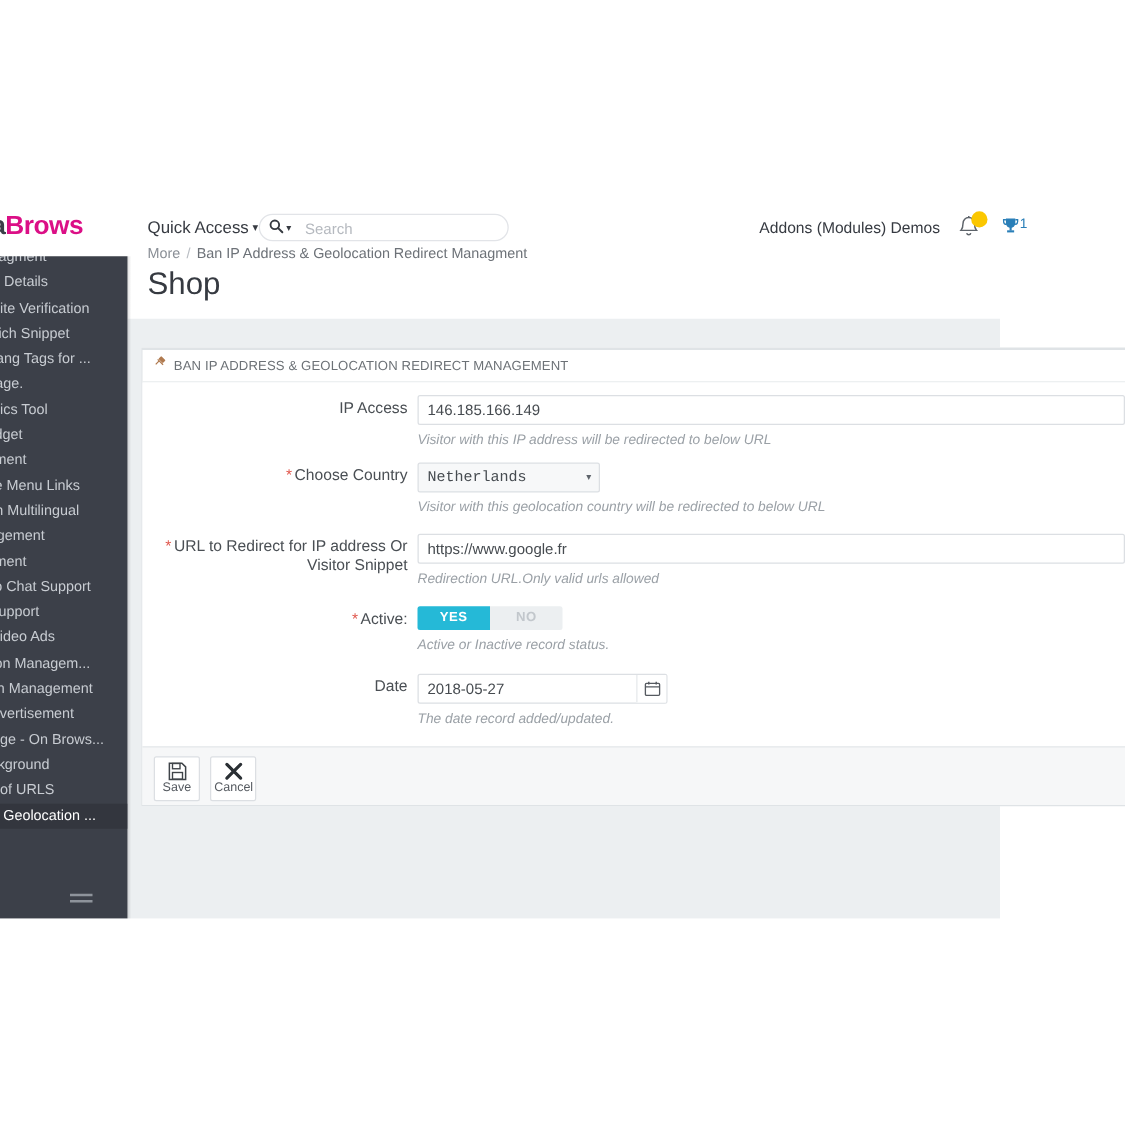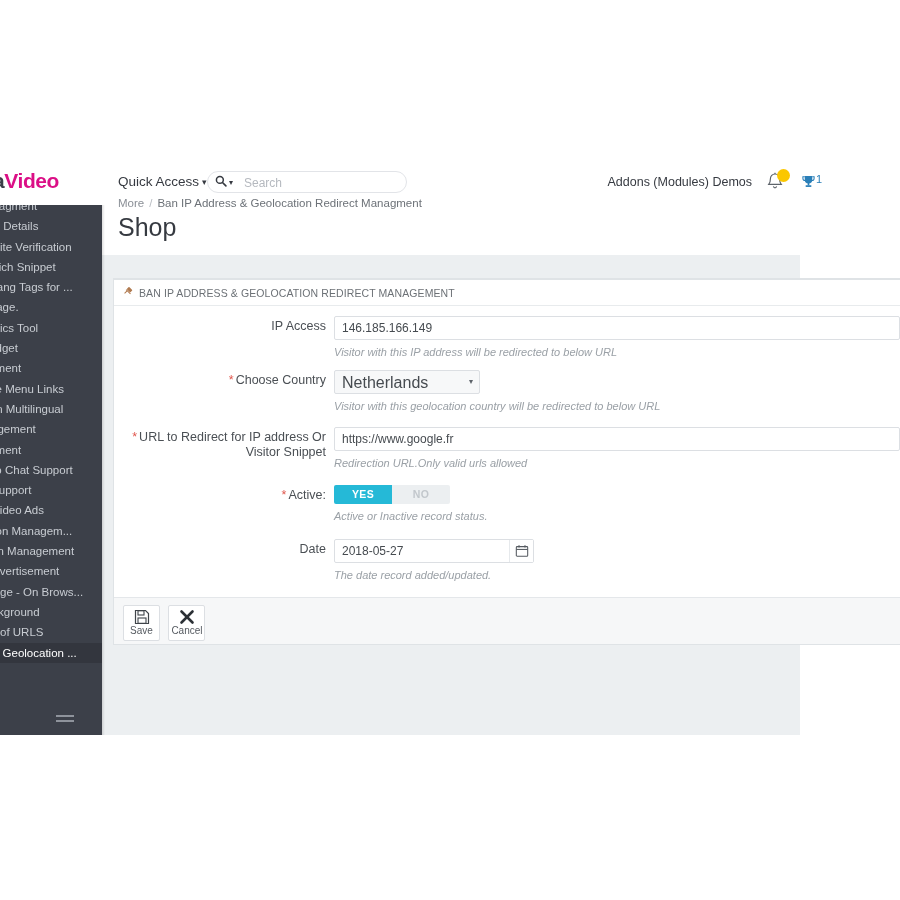--- a/index.html
+++ b/index.html
@@ -205,22 +205,22 @@
   }
 
   .sel-wrap {
     position: relative; display: inline-block;
     width: 146px; height: 24px;
   }
   .sel {
     width: 146px; height: 24px;
     border: 1px solid #dcdfe3; border-radius: 2px;
     background: #f7f8f9; padding: 0 18px 0 7px;
-    font-family: Liberation Sans, sans-serif;
-    font-size: 16px; color: #464b50;
+    font-family: Liberation Mono, monospace;
+    font-size: 12px; color: #464b50;
     -webkit-appearance: none; appearance: none; outline: none;
   }
   .sel-caret {
     position: absolute; right: 7px; top: 7px;
     font-size: 8px; color: #5d6view; color: #5d636a;
     pointer-events: none;
   }
 
   
   .switch { display: inline-block; height: 19px; }
@@ -315,21 +315,21 @@
       <div id="sidebar-collapse">
         <span class="bar b1"></span>
         <span class="bar b2"></span>
       </div>
     </div>
     <div id="sidebar-edge"></div>
 
     <div id="header">
 
       <div id="logo">
-        <span class="presta">resta</span><span class="shop">Video</span>
+        <span class="presta">resta</span><span class="shop">Brows</span>
       </div>
 
       <div id="quick-access">
         <span>Quick Access</span><span class="caret">▾</span>
       </div>
 
       <div id="searchbox">
         <span id="search-ico">
           <svg width="12" height="12" viewBox="0 0 16 16">
               <circle cx="6.5" cy="6.5" r="4.6" fill="none" stroke="#363a41" stroke-width="2"></circle>

